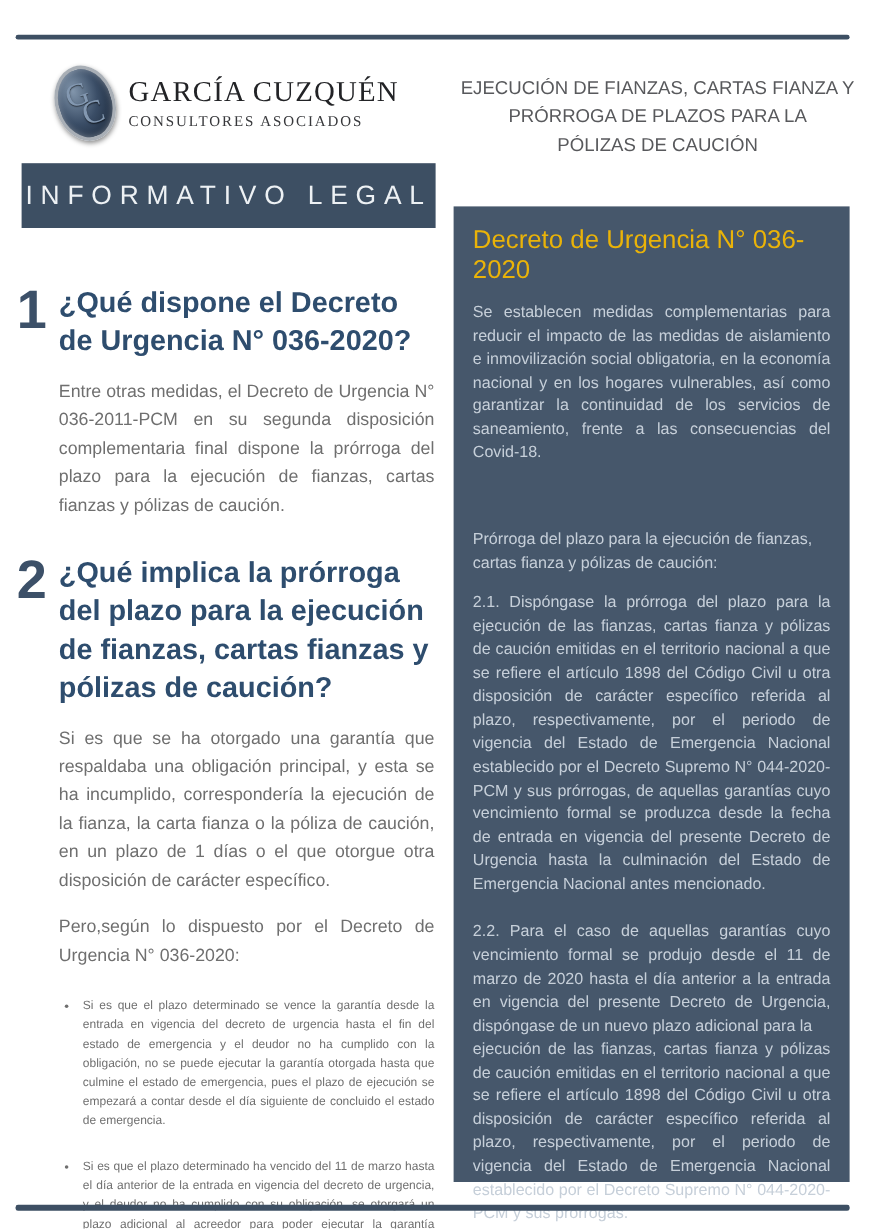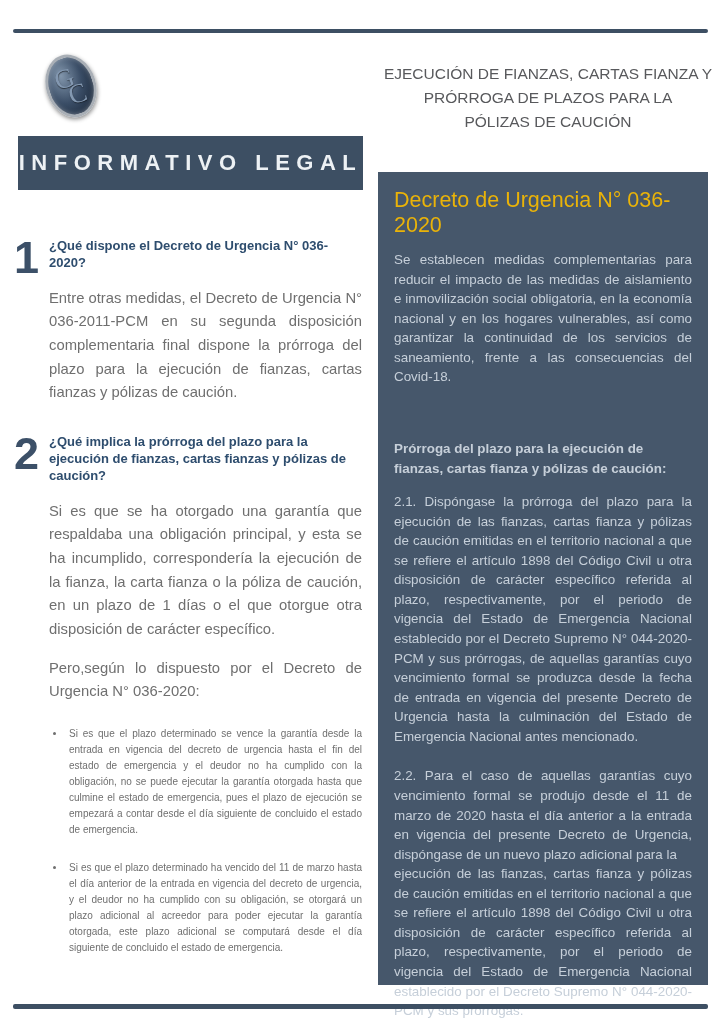--- a/index.html
+++ b/index.html
@@ -43,32 +43,32 @@
 
   .doc-title {
     position:absolute; left:383px; top:62px; width:330px;
     text-align:center; color:#58595c; font-size:15.5px; line-height:1.55;
   }
 
   .banner {
     position:absolute; left:18px; top:136px; width:345px; height:54px;
     background:#3d4f63; color:#edf1f4;
     display:flex; align-items:center; justify-content:center;
-    font-size:22px; font-weight:700; letter-spacing:6.5px; white-space:nowrap;
+    font-size:22px; font-weight:400; letter-spacing:6.5px; white-space:nowrap;
   }
 
   
   .sections { position:absolute; left:14px; top:237px; width:348px; }
   .section { display:grid; grid-template-columns:26px 1fr; column-gap:9px; margin-bottom:13px; }
   .sec-number {
     font-size:45px; font-weight:700; color:#3c5068; line-height:0.95;
     letter-spacing:-1px;
   }
   .sec-question {
-    color:#2e4d6e; font-size:13px; font-weight:700; line-height:1.33;
+    color:#2e4d6e; font-size:24px; font-weight:700; line-height:1.33;
     margin-bottom:15px;
   }
   .sec-par {
     color:#6f6f6f; font-size:14.8px; line-height:1.6; text-align:justify;
     margin-bottom:15px;
   }
   .sec-bullets { margin:22px 0 0 17px; }
   .sec-bullets li {
     color:#6f6f6f; font-size:10px; line-height:1.6; text-align:justify;
     margin-bottom:22px; padding-left:3px;
@@ -81,33 +81,37 @@
   }
   .panel-heading {
     color:#eab308; font-size:21.5px; font-weight:400;
     padding:16px 16px 12px 16px;
   }
   .panel p {
     margin:0 16px 20px 16px; font-size:13.4px; line-height:1.46;
     text-align:justify; white-space:pre-line;
   }
   .panel p.intro { margin-bottom:52px; }
-  .panel p.lead  { margin-bottom:14px; text-align:left;font-weight:bold; }
+  .panel p.lead  { margin-bottom:14px; text-align:left; }
 </style>
 </head>
 <body>
 
 <div class="page">
 
   <div class="rule top"></div>
 
   <div class="logo">
     <div class="logo-mark">
       <span class="mono-g">G</span>
       <span class="mono-c">C</span>
+    </div>
+    <div class="logo-text">
+      <div class="name">GARCÍA CUZQUÉN</div>
+      <div class="sub">CONSULTORES ASOCIADOS</div>
     </div>
   </div>
 
   <div class="doc-title">
     <div>EJECUCIÓN DE FIANZAS, CARTAS FIANZA Y</div>
     <div>PRÓRROGA DE PLAZOS PARA LA</div>
     <div>PÓLIZAS DE CAUCIÓN</div>
   </div>
 
   <div class="banner">INFORMATIVO LEGAL</div>

